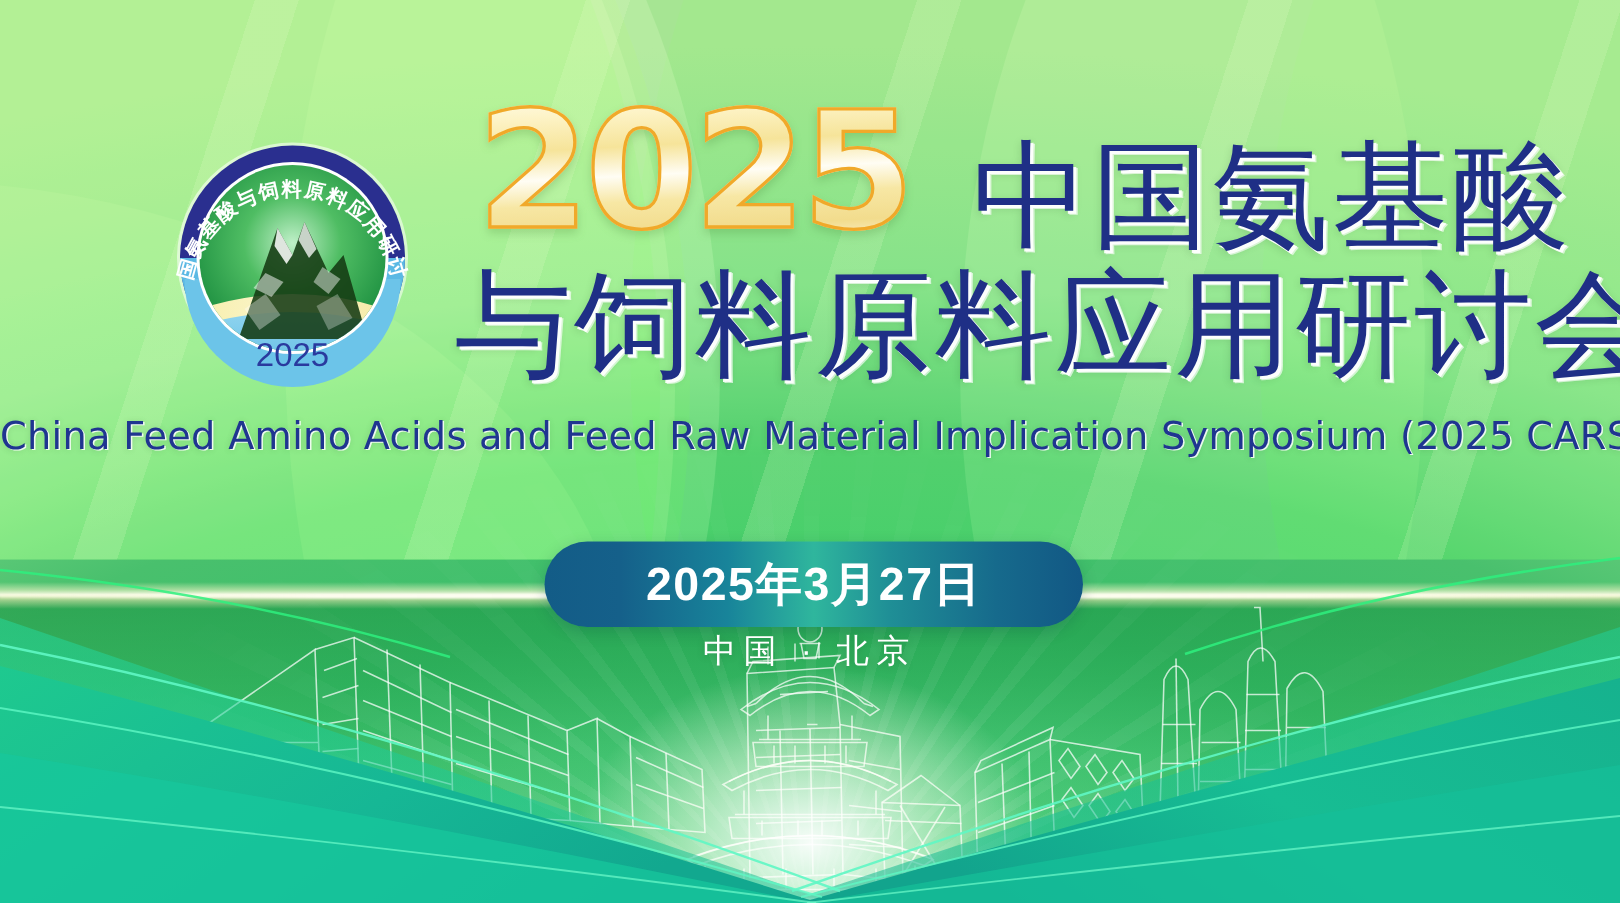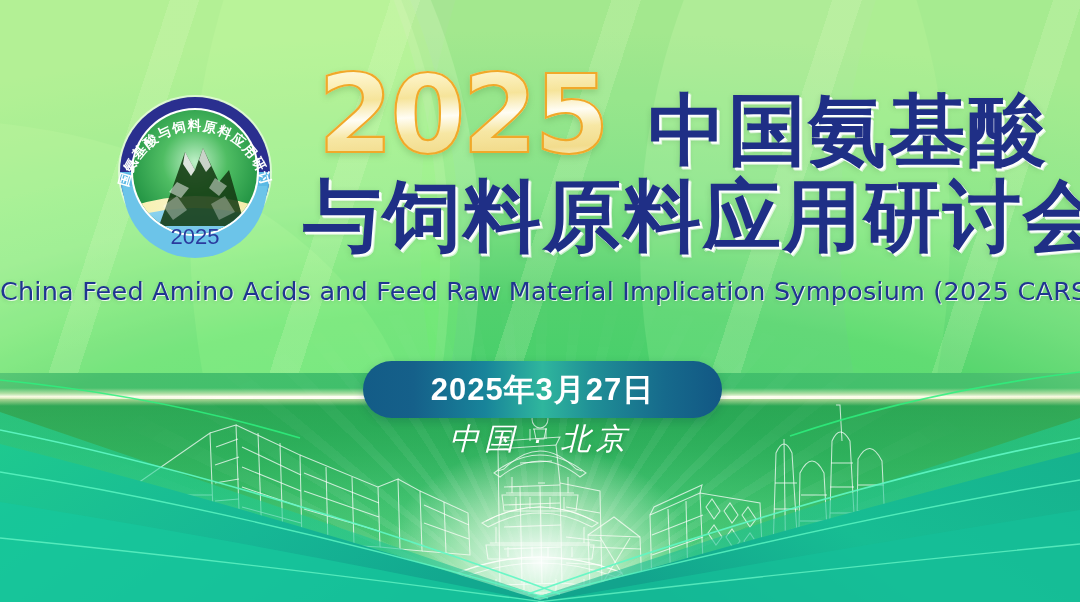--- a/index.html
+++ b/index.html
@@ -112,21 +112,21 @@
     font-family:"DejaVu Sans","Liberation Sans",sans-serif;
     background:linear-gradient(177deg,#fffdf0 0%,#fdf3c6 16%,#f6e49a 34%,#fffdf4 50%,#f7e7a4 64%,#f2dc8d 80%,#fffef8 100%);
     -webkit-background-clip:text; background-clip:text; color:transparent;
     -webkit-text-stroke:2.2px #f0a92a;
     paint-order:stroke fill;
     filter:drop-shadow(0 3px 3px rgba(60,120,40,.22));
   }
 
   .cn-line{
     position:absolute;
-    color:#1f2f86; font-weight:700;
+    color:#1f2f86; font-weight:400;
     font-family:"Liberation Serif","DejaVu Serif",serif;
     letter-spacing:2px;
     text-shadow:
        2px 2px 0 rgba(255,255,255,.92),
        3px 3px 0 rgba(255,255,255,.65),
        0 2px 6px rgba(30,70,30,.18);
     white-space:nowrap;
   }
   .cn1{ left:648px; top:92px; font-size:78px; line-height:1; }
   .cn2{ left:303px; top:178px; font-size:78px; line-height:1; }
@@ -151,24 +151,23 @@
     margin-top:20px;
   }
   .pill-text{
     color:#ffffff; font-size:31px; font-weight:700; letter-spacing:1px;
     font-family:"Liberation Sans","DejaVu Sans",sans-serif;
   }
 
   .place{
     position:absolute; left:0; right:0; top:419px;
     text-align:center; color:#ffffff;
-    font-size:30px; font-weight:400; letter-spacing:5px;
+    font-size:22px; font-weight:400; letter-spacing:5px;
     font-family:"Liberation Sans","DejaVu Sans",sans-serif;
     text-shadow:0 1px 5px rgba(30,90,40,.35);
-    font-style:italic;
   }
 </style>
 </head>
 <body>
 
 <div class="banner">
 
   <div class="arcs">
     <div class="arc a1"></div>
     <div class="arc a2"></div>

